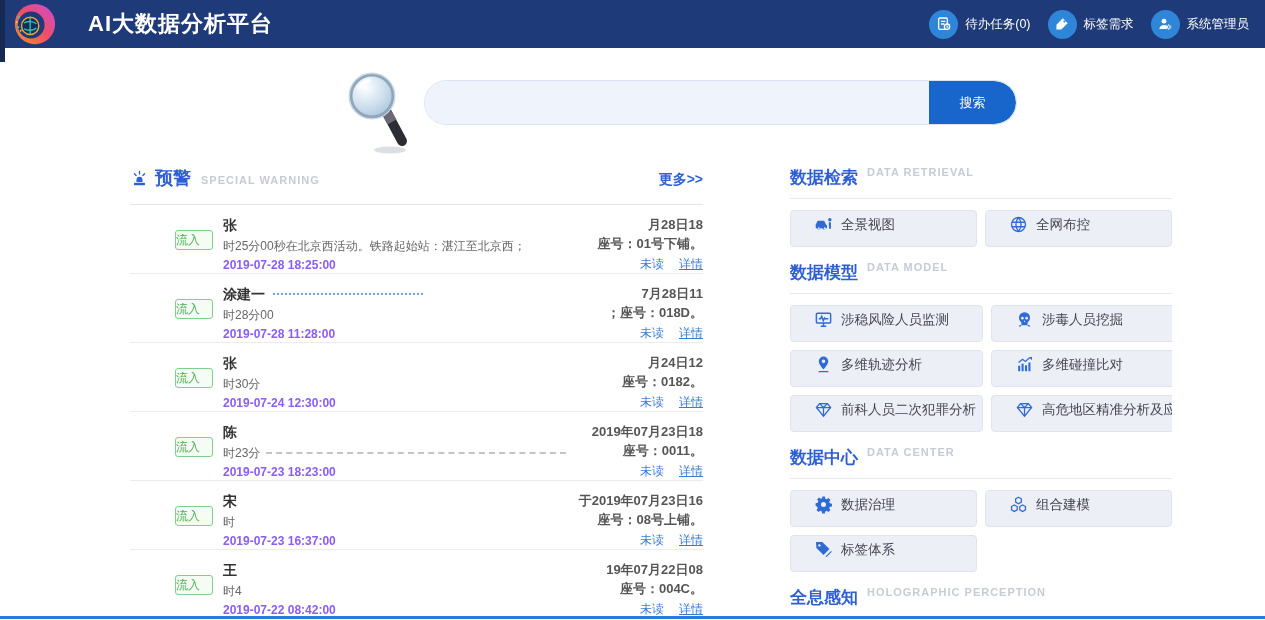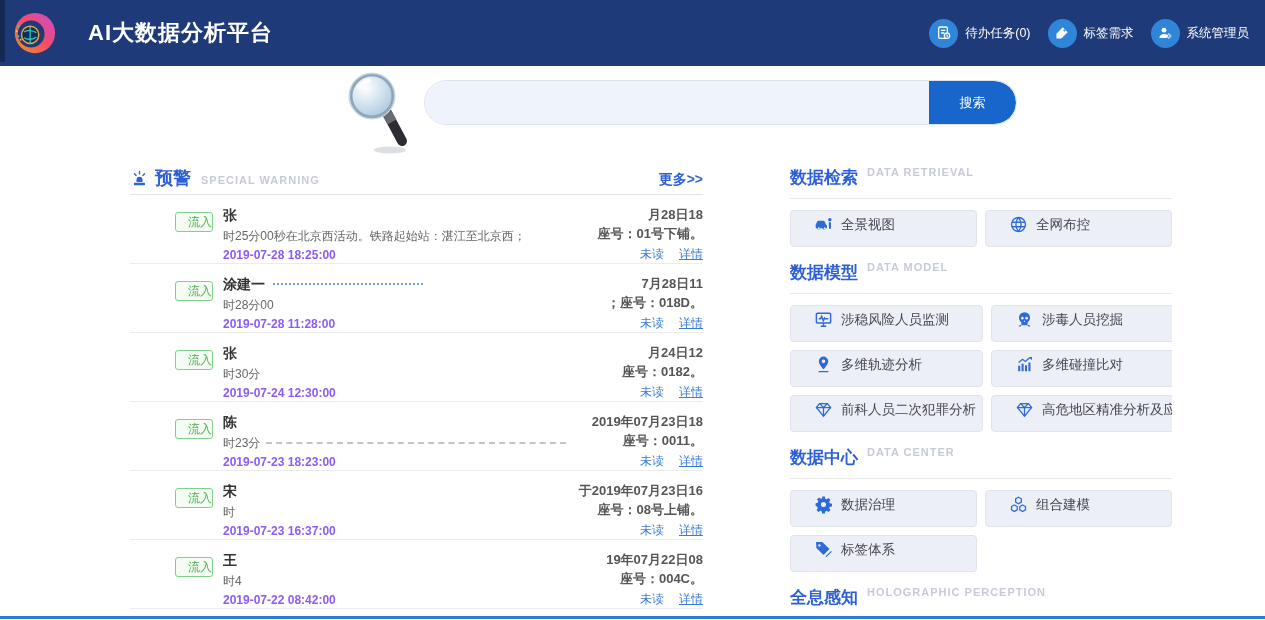--- a/index.html
+++ b/index.html
@@ -1,48 +1,48 @@
 <!DOCTYPE html>
 <html><head>
 <meta charset="utf-8">
 <style>
   * { margin:0; padding:0; box-sizing:border-box; }
   html,body { width:1265px; height:620px; }
   body { font-family:"Liberation Sans","DejaVu Sans",sans-serif; background:#fff; overflow:hidden; }
   #app { position:relative; width:1265px; height:620px; overflow:hidden; background:#fff; }
 
   
-  .hdr { position:absolute; top:0; left:0; right:0; height:66px; background:#1e3a78; display:flex; align-items:center; }
+  .hdr { position:absolute; top:0; left:0; right:0; height:48px; background:#1e3a78; display:flex; align-items:center; }
   .hdr::before { content:""; position:absolute; left:0; top:0; width:5px; height:62px; background:#152a52; }
   .logo { margin-left:11px; width:46px; height:46px; flex:0 0 auto; }
   .app-title { color:#fff; font-size:22px; font-weight:600; letter-spacing:1px; margin-left:31px; }
   .hnav { margin-left:auto; margin-right:16px; display:flex; align-items:center; gap:17px; }
   .nav-item { display:flex; align-items:center; gap:7px; cursor:pointer;text-align:center; }
   .nav-ic { width:29px; height:29px; border-radius:50%; background:#2f86d8; color:#fff; display:flex; align-items:center; justify-content:center; }
   .nav-ic svg { width:16px; height:16px; }
   .nav-label { color:#fff; font-size:12.5px; }
 
   
   .search-area { position:absolute; top:62px; left:12px; right:0; height:96px; }
   .magnifier { position:absolute; left:330px; top:8px; }
   .search-box { position:absolute; left:412px; top:18px; width:593px; height:45px; display:flex; border-radius:23px; overflow:hidden; border:1px solid #d9e3f4; }
   .search-input { flex:1; border:none; outline:none; background:#eff3fb; padding:0 18px; font-size:14px; color:#333; }
   .search-btn { width:87px; border:none; background:#1866cc; color:#fff; font-size:13px; cursor:pointer; border-radius:0 23px 23px 0; }
 
   
   .warn-panel { position:absolute; left:130px; top:166px; width:573px; bottom:0; overflow:hidden; }
-  .warn-head { display:flex; align-items:baseline; padding-bottom:4px; border-bottom:1px solid #e5e5e5; }
+  .warn-head { display:flex; align-items:baseline; padding-bottom:14px; border-bottom:1px solid #e5e5e5; }
   .w-siren { width:19px; height:19px; color:#2e5fd6; margin-right:6px; align-self:center; }
   .w-siren svg { width:100%; height:100%; }
   .warn-title { font-size:18px; font-weight:700; color:#2e5fd6; }
   .warn-sub { font-size:11px; font-weight:700; color:#c7cbd6; letter-spacing:1px; margin-left:10px; }
   .warn-more { margin-left:auto; font-size:14px; font-weight:700; color:#2e5fd6; text-decoration:none; cursor:pointer; }
 
   .w-item { display:flex; align-items:flex-start; min-height:67px; padding-top:11px; border-bottom:1px solid #ececec; }
-  .badge { flex:0 0 auto; margin-left:45px; margin-top:6px; width:38px; height:20px; line-height:18px; text-align:right; font-size:12px; color:#4caf50; background:#f4fcf4; border:1px solid #7fd08a; border-radius:3px; }
+  .badge { flex:0 0 auto; margin-left:45px; margin-top:14px; width:38px; height:20px; line-height:18px; text-align:left; font-size:12px; color:#4caf50; background:#f4fcf4; border:1px solid #7fd08a; border-radius:3px; }
   .w-main { margin-left:10px; flex:1; min-width:0; }
   .w-name { font-size:14px; font-weight:700; color:#333; line-height:19px; }
   .tail { display:none; }
   .tail.blue { display:inline-block; width:150px; border-bottom:2px dotted #6f9fe8; margin-left:8px; vertical-align:4px; }
   .w-desc { font-size:12px; color:#666; line-height:16px; margin-top:3px; white-space:nowrap; }
   .tail2 { display:none; }
   .tail2.gray { display:inline-block; width:300px; border-bottom:2px dashed #c4c4c4; margin-left:6px; vertical-align:3px; }
   .w-time { font-size:12px; font-weight:700; color:#8b5cf6; margin-top:4px; line-height:15px; }
   .w-right { flex:0 0 auto; width:200px; text-align:right; font-size:13px; font-weight:600; color:#555; line-height:1.45; }
   .w-links { margin-top:2px; font-size:12px; font-weight:400; }

